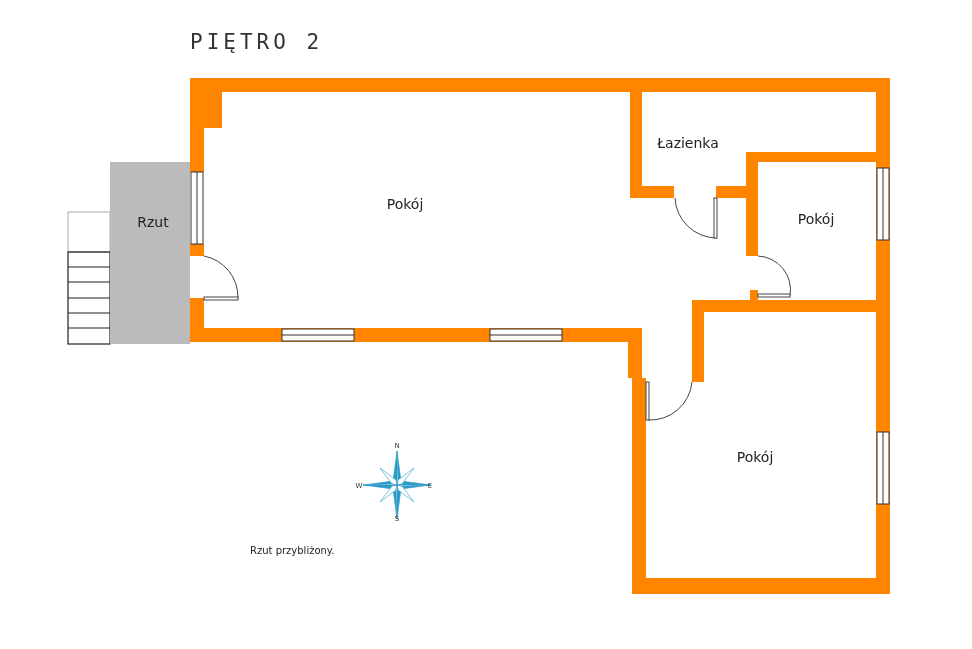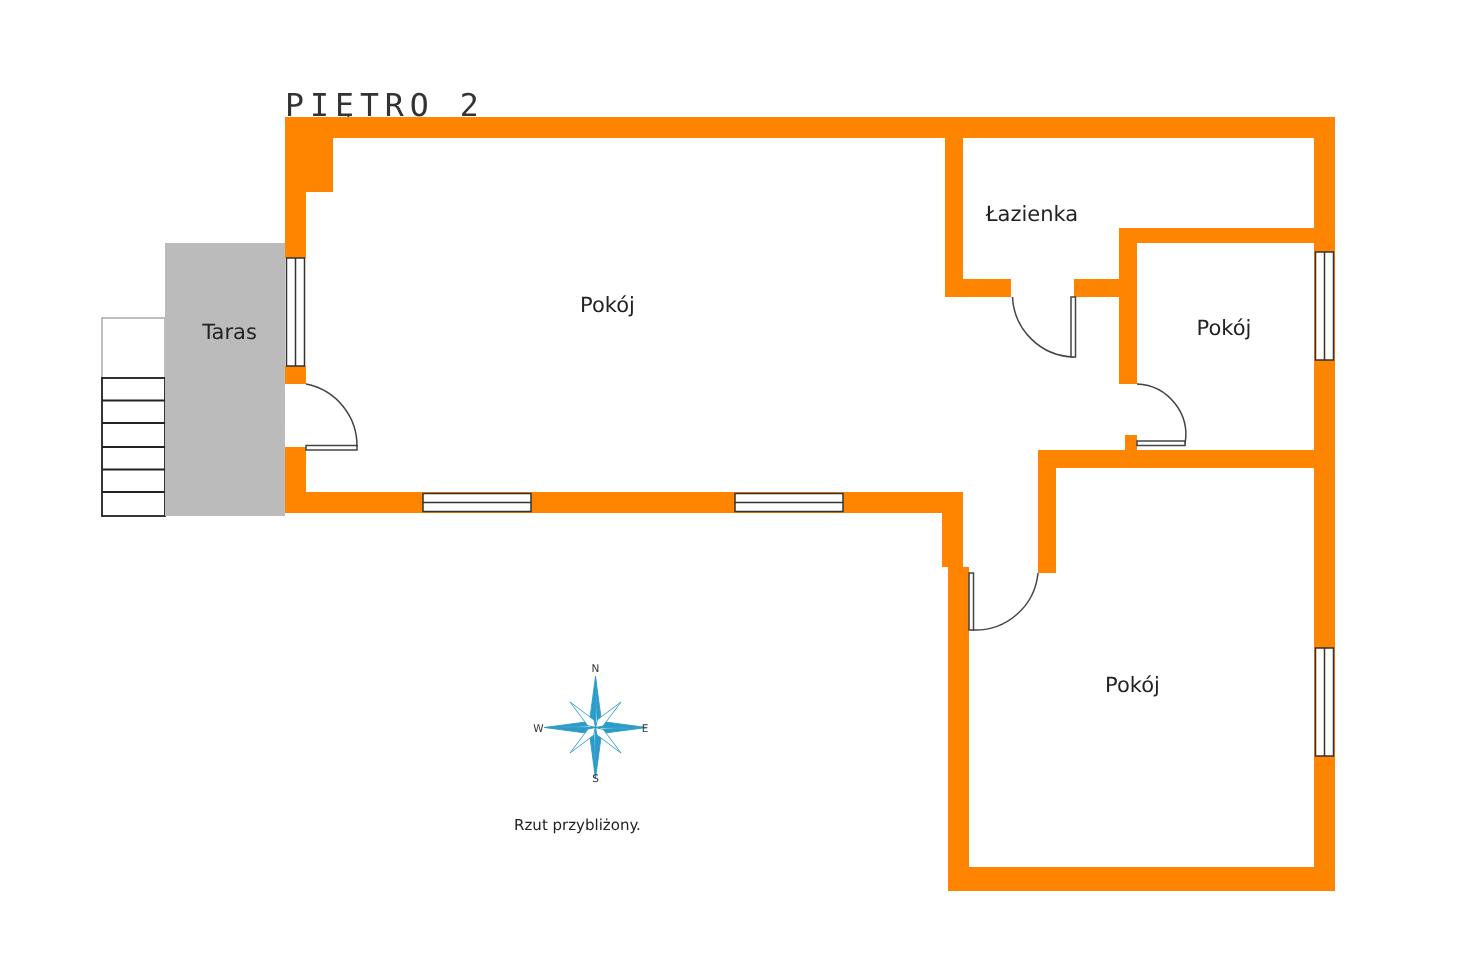--- a/index.html
+++ b/index.html
@@ -1,21 +1,21 @@
 <!DOCTYPE html>
 <html><head>
   <meta charset="utf-8">
   <style>
     html, body { margin: 0; padding: 0; background: #ffffff; }
     body { width: 972px; height: 649px; position: relative; overflow: hidden; font-family: "DejaVu Sans", sans-serif; }
-    .page-title { position: absolute; left: 190px; top: 30px; font-family: "DejaVu Sans Mono", monospace; font-size: 21px; letter-spacing: 4px; color: #333; font-weight: 300; margin-top: 28px; }
+    .page-title { position: absolute; left: 190px; top: 30px; font-family: "DejaVu Sans Mono", monospace; font-size: 21px; letter-spacing: 4px; color: #333; font-weight: 300; }
     svg.plan { position: absolute; left: 0; top: 0; }
     .room-label { position: absolute; font-family: "DejaVu Sans", sans-serif; font-size: 14px; color: #222; transform: translate(-50%, -50%); white-space: nowrap; }
     .compass-letter { position: absolute; font-family: "DejaVu Sans", sans-serif; font-size: 7px; color: #333; transform: translate(-50%, -50%); }
-    .disclaimer { position: absolute; left: 250px; top: 544px; width: 270px; text-align: center; font-family: "DejaVu Sans", sans-serif; font-size: 10px; line-height: 13px; color: #222; }
+    .disclaimer { position: absolute; left: 250px; top: 544px; width: 270px; text-align: left; font-family: "DejaVu Sans", sans-serif; font-size: 10px; line-height: 13px; color: #222; }
     .disclaimer div { white-space: nowrap; }
   </style>
 </head>
 <body>
 
 <div class="page-title">PIĘTRO 2</div>
 
 <svg class="plan" width="972" height="649" viewBox="0 0 972 649" xmlns="http://www.w3.org/2000/svg">
 
   <g>
@@ -110,21 +110,21 @@
     <polygon points="34,0 4,1 0,0" fill="#ffffff"></polygon>
     <polygon points="0,34 -1,4 0,0" fill="#ffffff"></polygon>
     <polygon points="-34,0 -4,-1 0,0" fill="#ffffff"></polygon>
   </g>
 </svg>
 
 <div class="room-label" style="left:405px; top:204px;">Pokój</div>
 <div class="room-label" style="left:688px; top:143px;text-align:center;">Łazienka</div>
 <div class="room-label" style="left:816px; top:219px;">Pokój</div>
 <div class="room-label" style="left:755px; top:457px;">Pokój</div>
-<div class="room-label" style="left:153px; top:222px;">Taras</div>
+<div class="room-label" style="left:153px; top:222px;">Rzut</div>
 
 <div class="compass-letter" style="left:397px; top:446px;">N</div>
 <div class="compass-letter" style="left:397px; top:519px;">S</div>
 <div class="compass-letter" style="left:430px; top:486px;">E</div>
 <div class="compass-letter" style="left:359px; top:486px;">W</div>
 
 <div class="disclaimer">
   <div>Rzut przybliżony.</div>
 </div>
 

